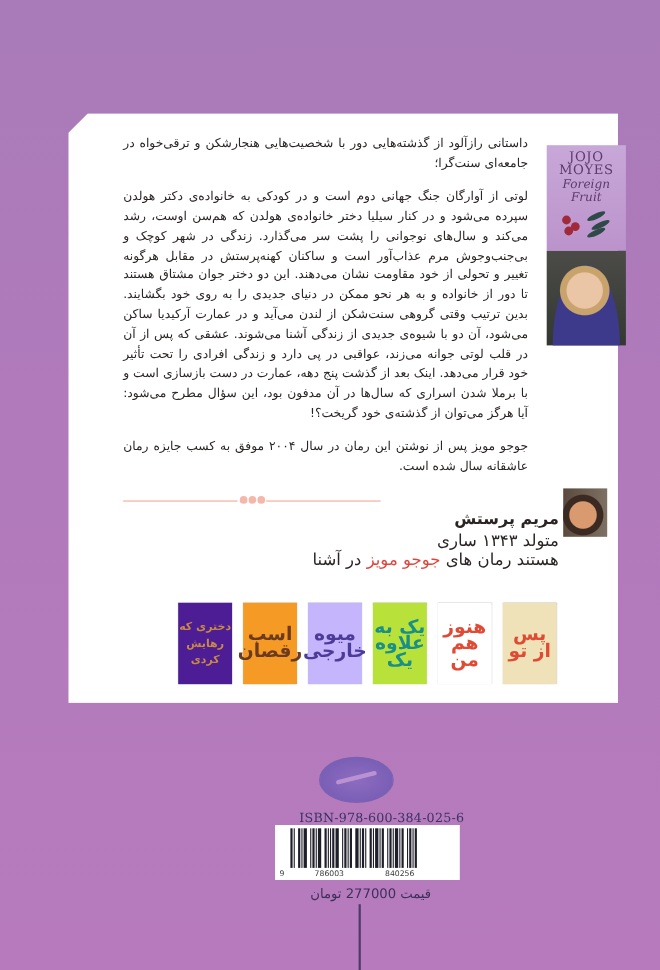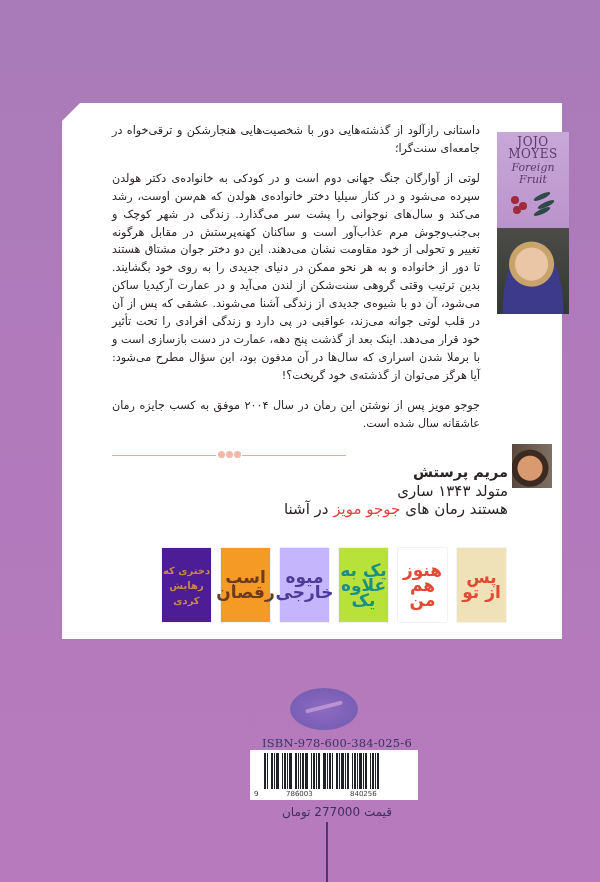--- a/index.html
+++ b/index.html
@@ -74,21 +74,21 @@
     box-shadow: 0 0 1px rgba(0,0,0,0.3);
   }
   .logo {
     position: absolute; left: 290px; top: 688px; width: 66px; height: 40px; border-radius: 50%;
     background: radial-gradient(ellipse at 50% 50%, #8d6cc0 0%, #7a5fb6 70%, #6a54a8 100%);
     border: 1px solid #7a62b0;
   }
   .logo::after { content: ""; position: absolute; left: 14px; top: 16px; width: 38px; height: 4px; border-radius: 2px; background: #b992d2; transform: rotate(-14deg); }
   .isbn {
     position: absolute; left: 252px; top: 736px; width: 170px;
-    font-family: "DejaVu Serif", serif; font-size: 11.5px; color: #3d3262; text-align: center; letter-spacing: 0.2px;
+    font-family: "DejaVu Serif", serif; font-size: 11.5px; color: #3d3262; text-align: right; letter-spacing: 0.2px;
   }
   .barcode-box {
     position: absolute; left: 250px; top: 750px; width: 168px; height: 50px; background: #ffffff;
   }
   .bars { position: absolute; left: 14px; top: 3px; width: 144px; height: 36px; display: flex; gap: 1px; }
   .bars span { display: block; height: 100%; background: #1f1f2a; }
   .barcode-box .digit { position: absolute; top: 40px; font-family: "DejaVu Sans", sans-serif; font-size: 7px; color: #3a3a3a; }
   .price {
     position: absolute; left: 262px; top: 805px; width: 150px; text-align: center;
     direction: rtl; font-size: 12px; color: #3d2f5a;

